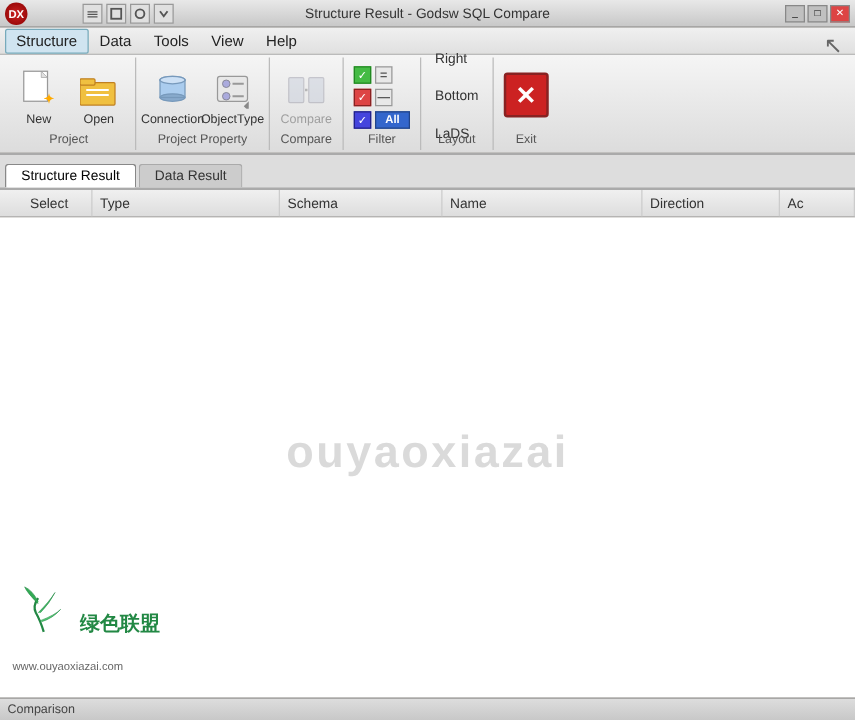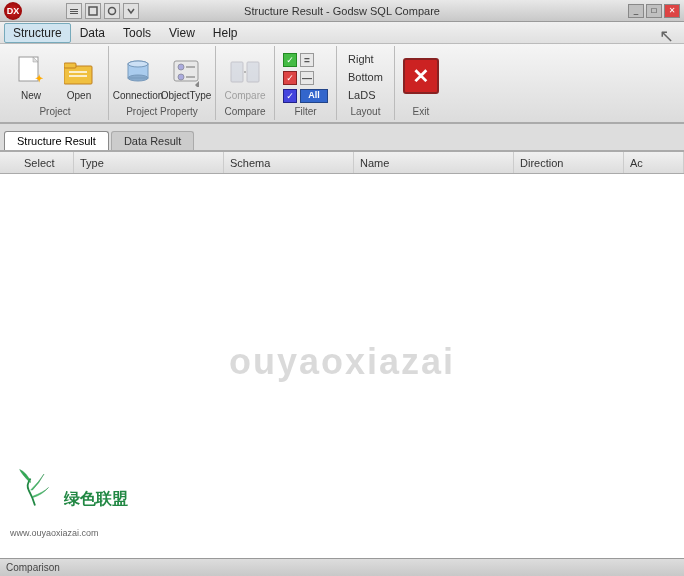--- a/index.html
+++ b/index.html
@@ -460,21 +460,21 @@
           </div>
           <div style="width:28px;height:14px;background:#3366cc;border:1px solid #224488;display:flex;justify-content:center;cursor:pointer;">
             <span style="font-size:9px;color:white;font-weight:bold;">All</span>
           </div>
         </div>
       </div>
       <div class="group-label-area">Filter</div>
     </div>
 
     <div class="toolbar-group-wrap" style="padding:4px 6px 18px 6px;">
-      <div style="display:flex; flex-direction:column; align-items:flex-start; gap:2px; margin-top:2px;">
+      <div style="display:flex; flex-direction:column; align-items:flex-start; gap:14px; margin-top:2px;">
         <div style="font-size:11px;color:#333;cursor:pointer;padding:1px 4px;border:1px solid transparent;">Right</div>
         <div style="font-size:11px;color:#333;cursor:pointer;padding:1px 4px;border:1px solid transparent;">Bottom</div>
         <div style="font-size:11px;color:#333;cursor:pointer;padding:1px 4px;border:1px solid transparent;">LaDS</div>
       </div>
       <div class="group-label-area">Layout</div>
     </div>
 
     <div class="toolbar-group-wrap" style="border-right:none; padding:4px 8px 18px 8px;">
       <div style="display:flex;flex-direction:column;align-items:center;">
         <div class="exit-icon">✕</div>

